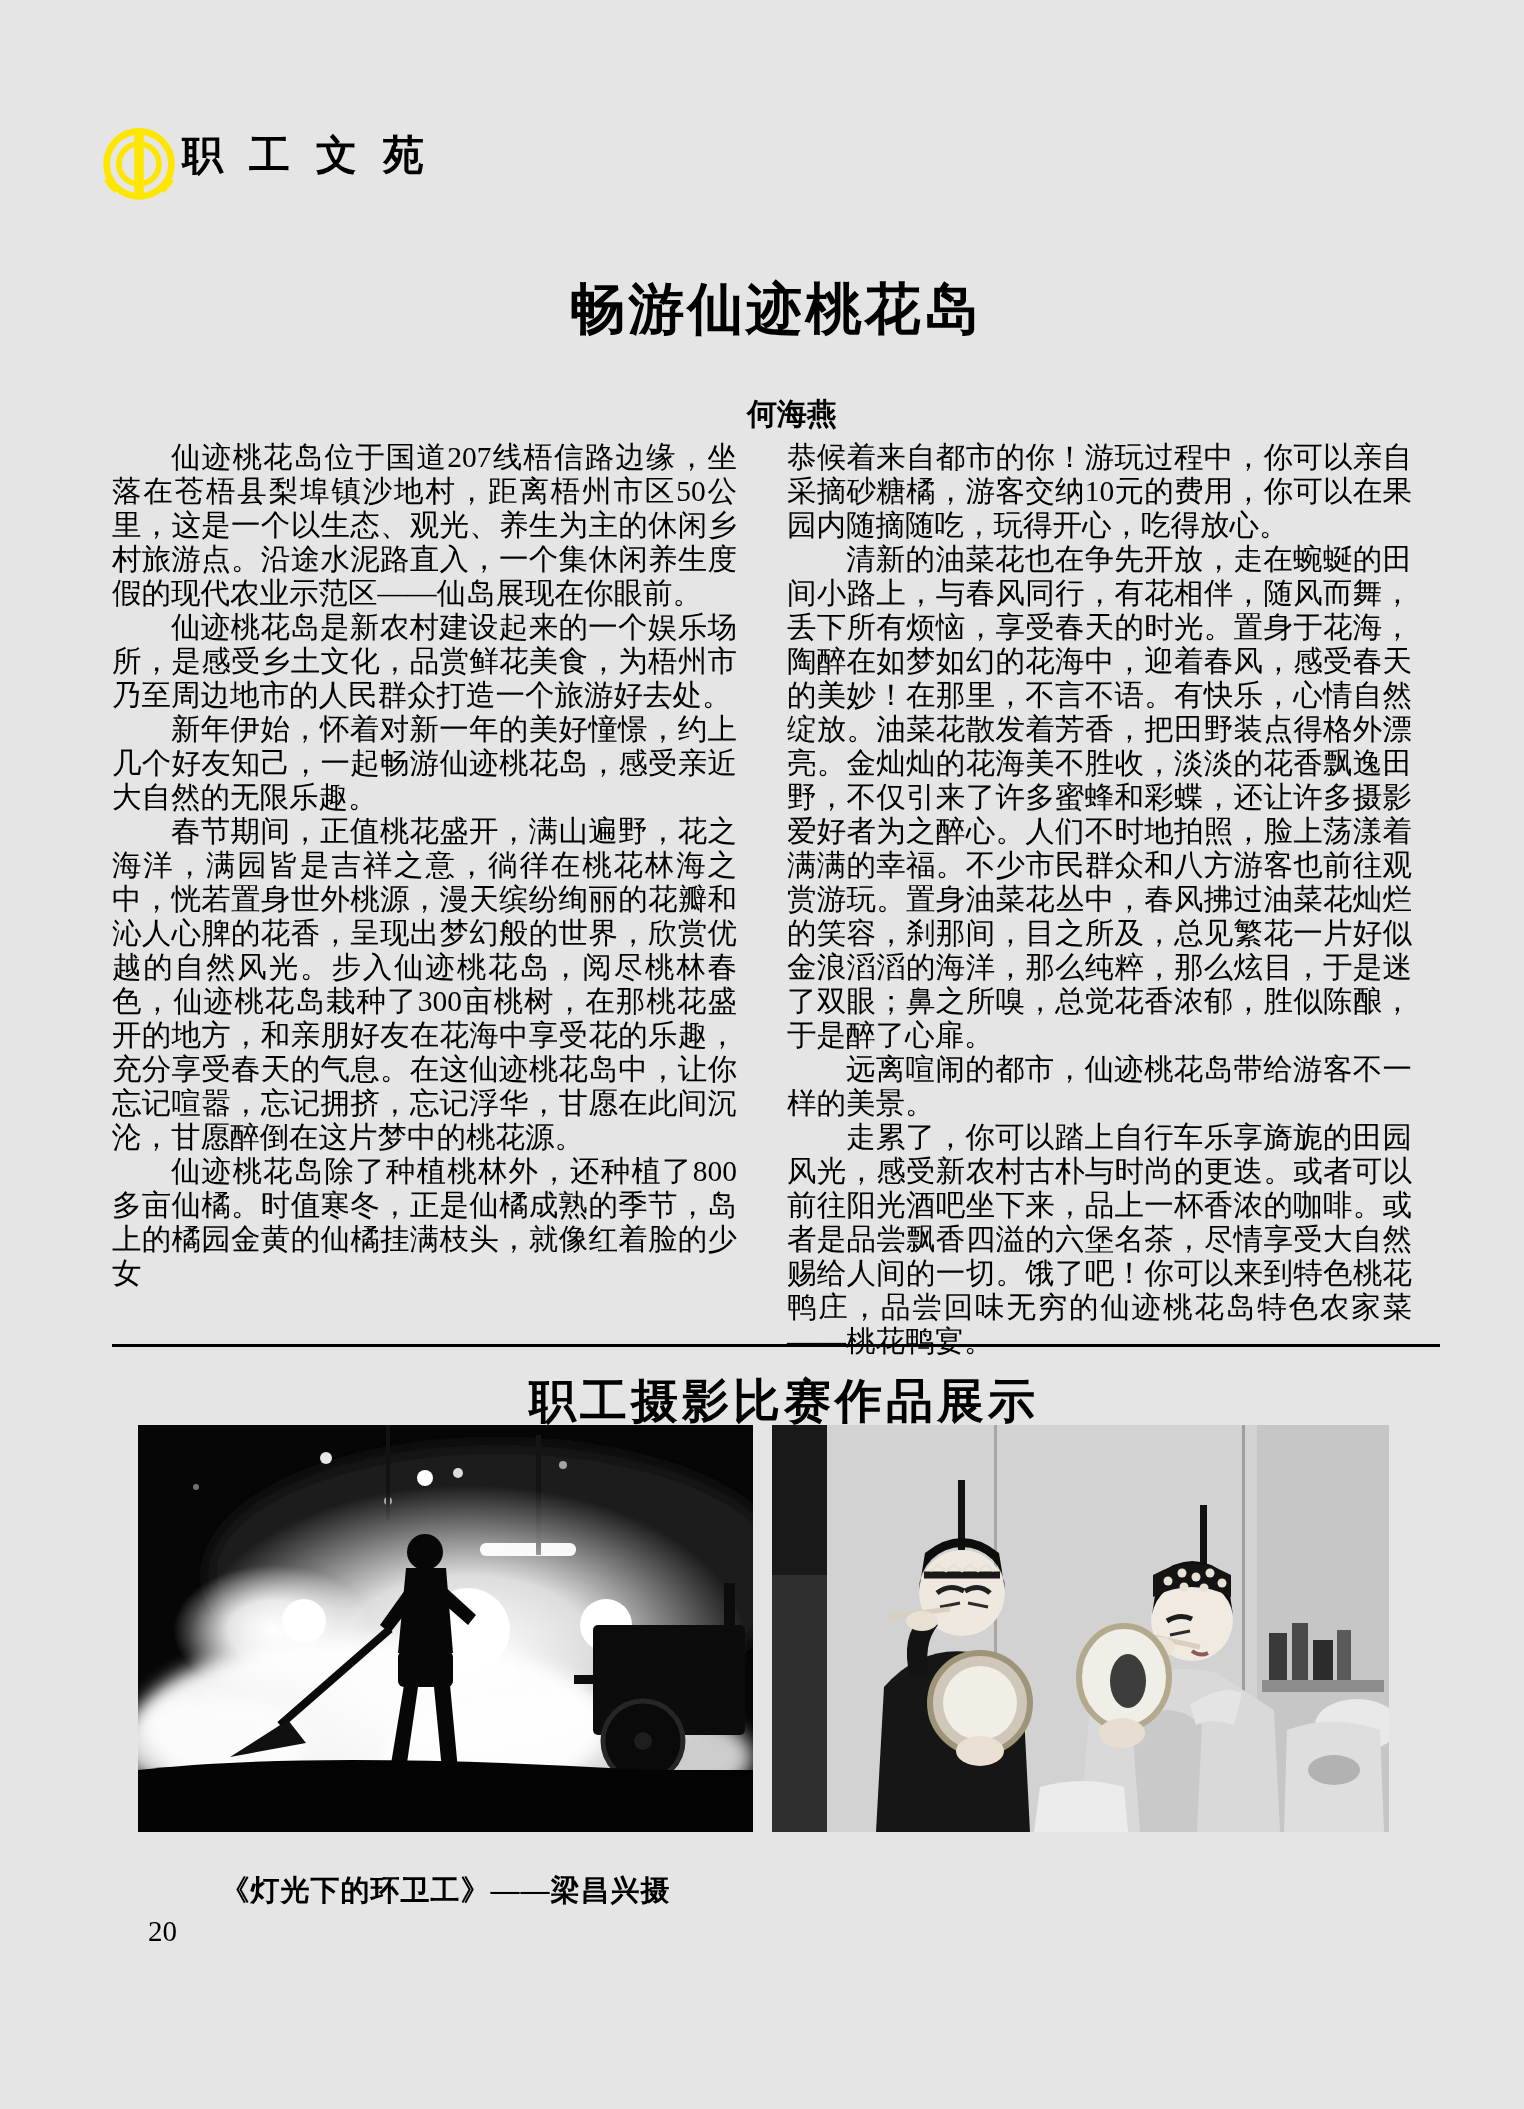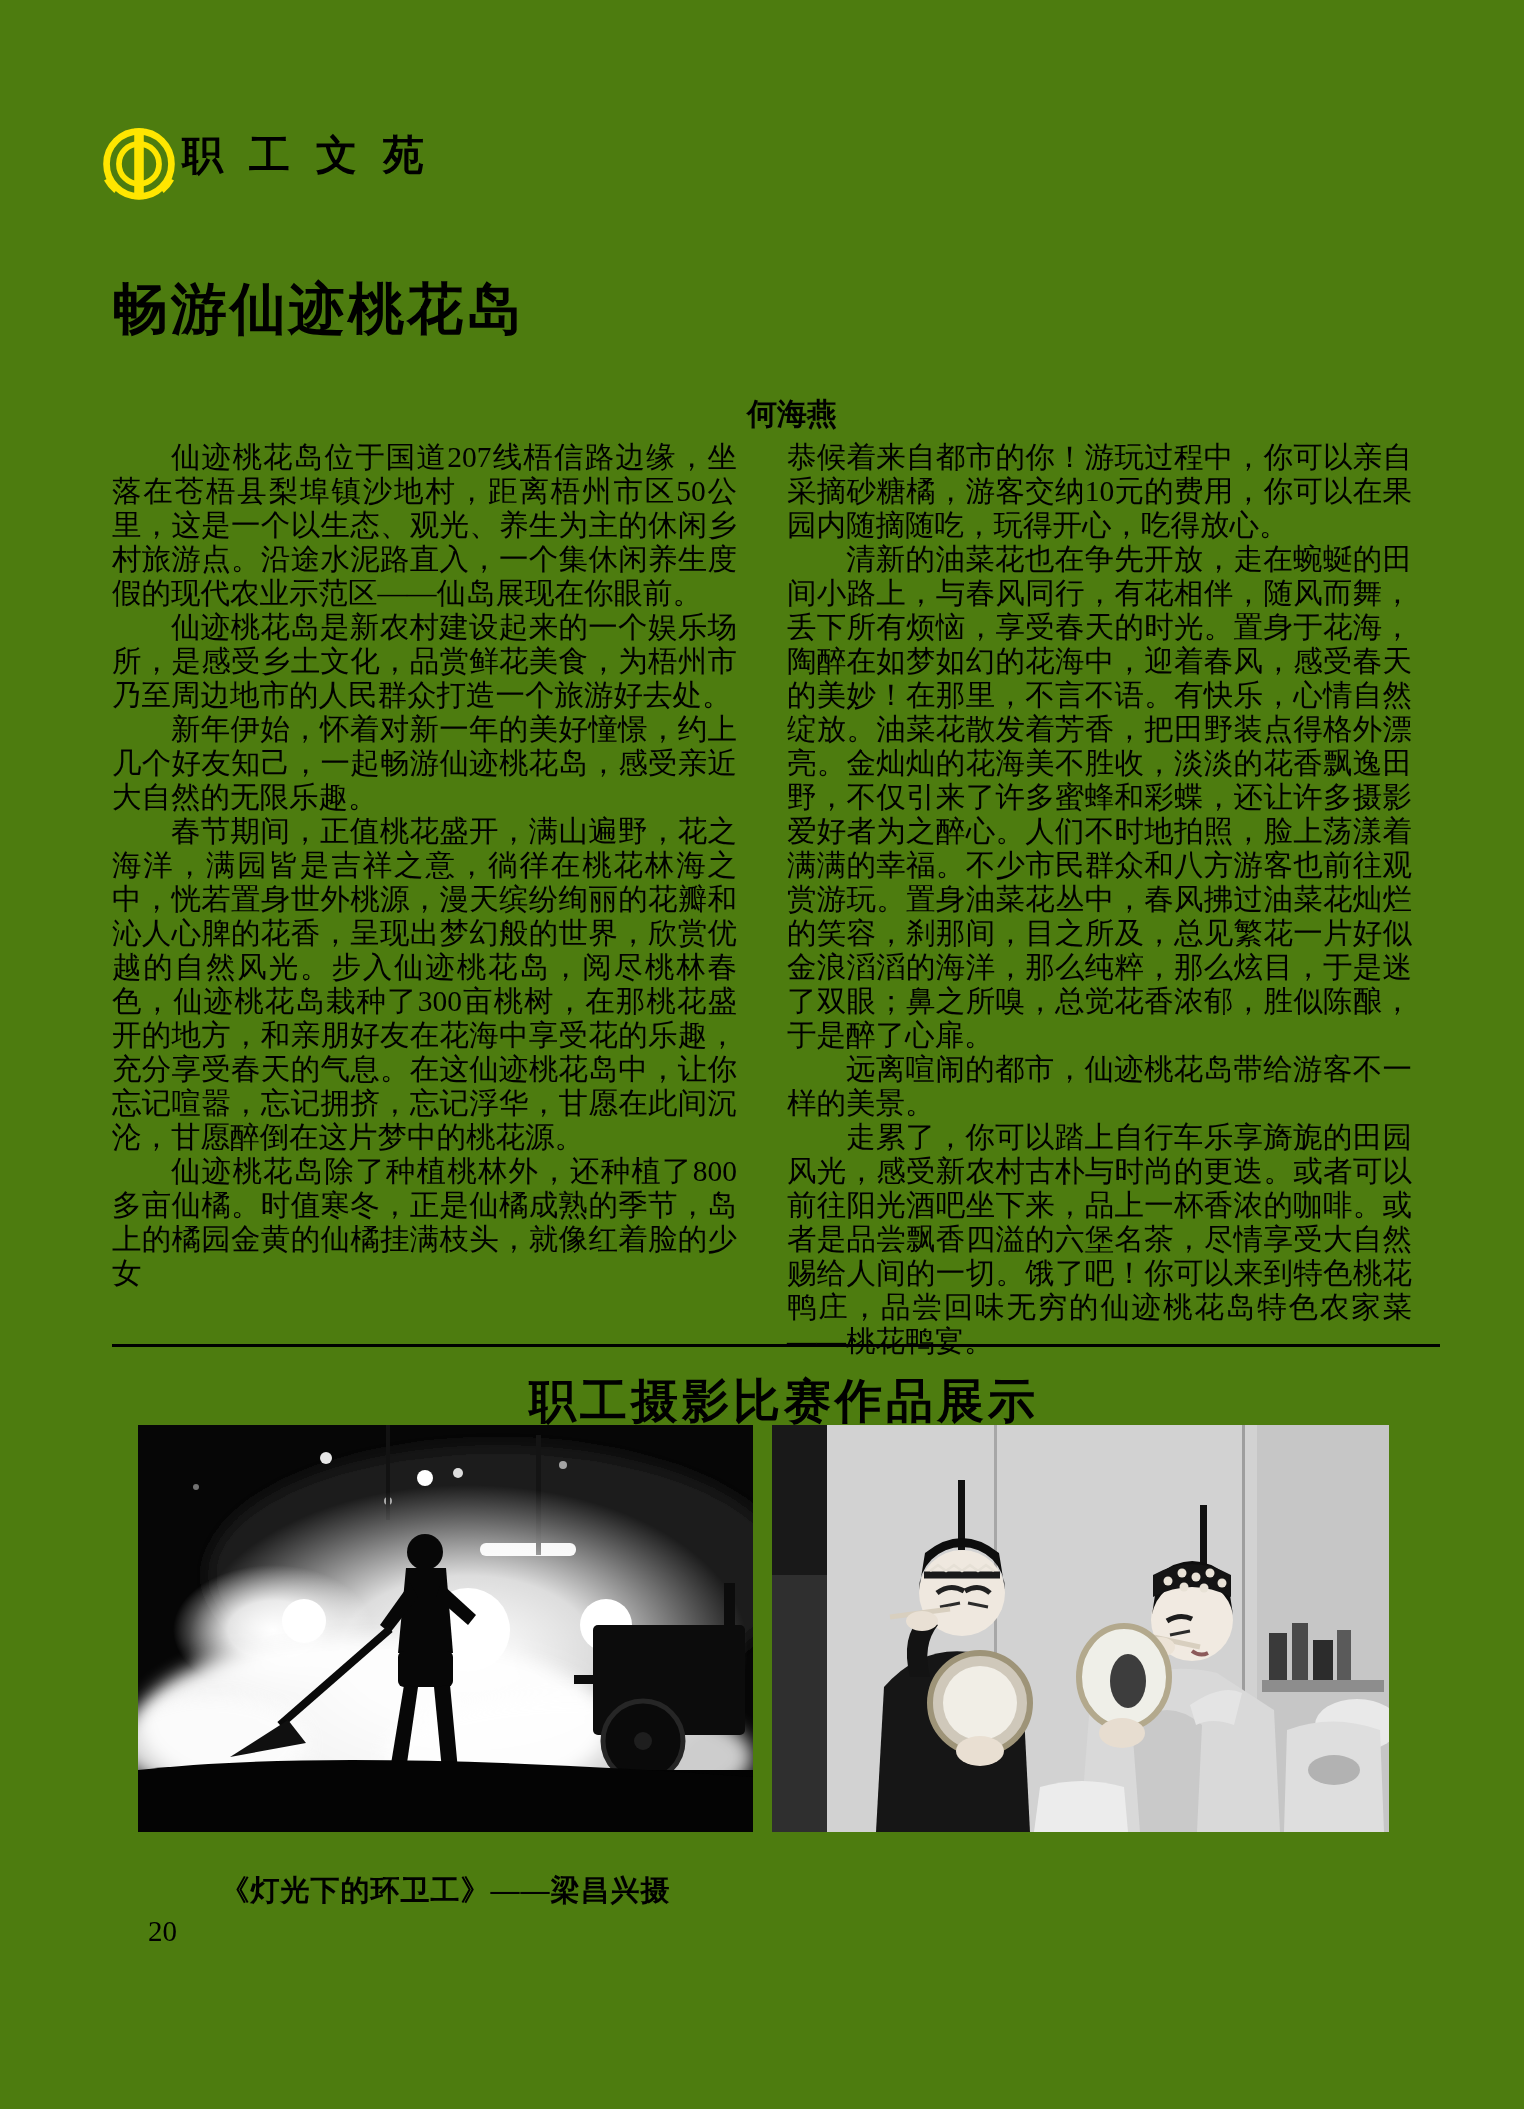--- a/index.html
+++ b/index.html
@@ -1,29 +1,29 @@
 <!DOCTYPE html>
 <html lang="zh"><head>
 <meta charset="utf-8">
 <style>
   html,body{margin:0;padding:0;background:#fff;}
   .page{
-    position:relative;width:1524px;height:2109px;background:#4d7c0f;
+    position:relative;width:1524px;height:2109px;background:#e5e5e5;
     font-family:"Liberation Serif",serif;color:#000;overflow:hidden;
   }
   
   .logo{position:absolute;left:100px;top:120px;width:78px;height:84px;}
   .masthead-text{
     position:absolute;left:182px;top:128px;
     font-size:41px;font-weight:bold;letter-spacing:26px;white-space:nowrap;
   }
   
   .article-title{
     position:absolute;left:112px;top:272px;width:1328px;
-    text-align:left;font-size:56px;font-weight:bold;letter-spacing:3px;margin:0;
+    text-align:center;font-size:56px;font-weight:bold;letter-spacing:3px;margin:0;
   }
   .article-author{
     position:absolute;left:112px;top:378px;width:1328px;
     text-align:center;font-size:30px;font-weight:bold;margin:16px;
   }
   
   .columns{
     position:absolute;left:112px;top:440px;width:1300px;
     display:flex;gap:50px;
   }

